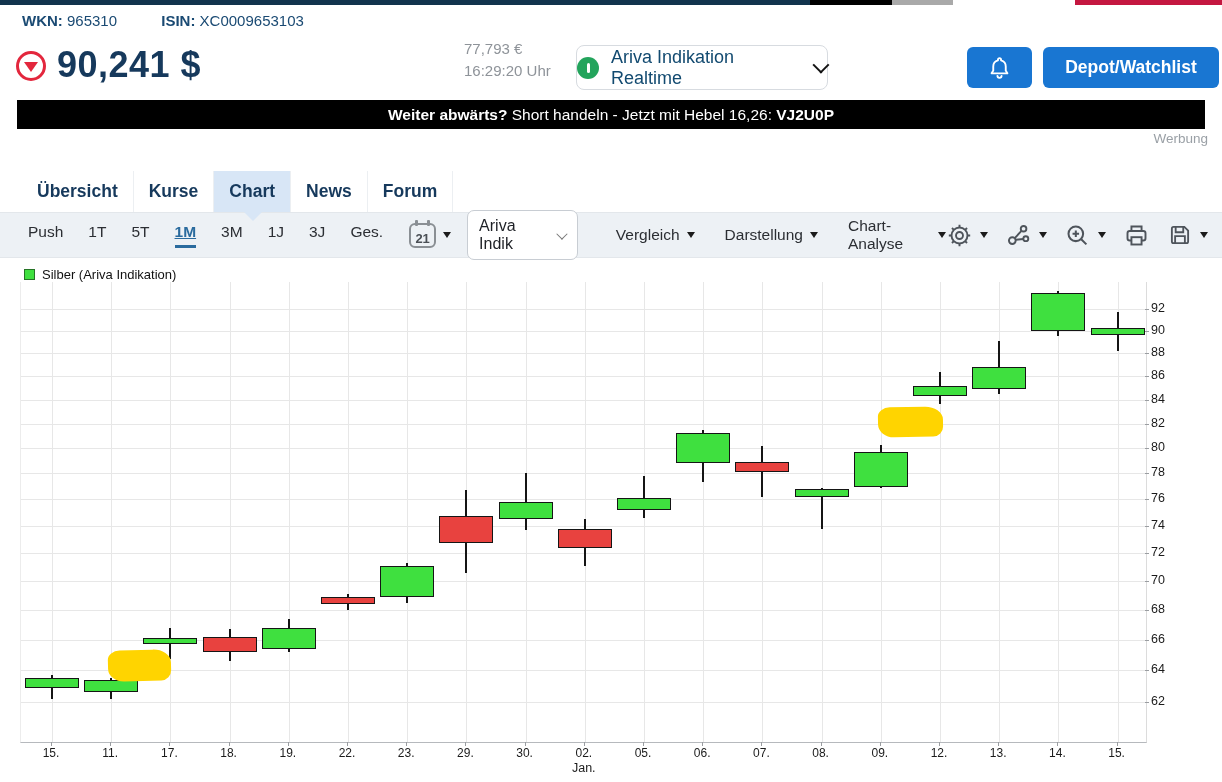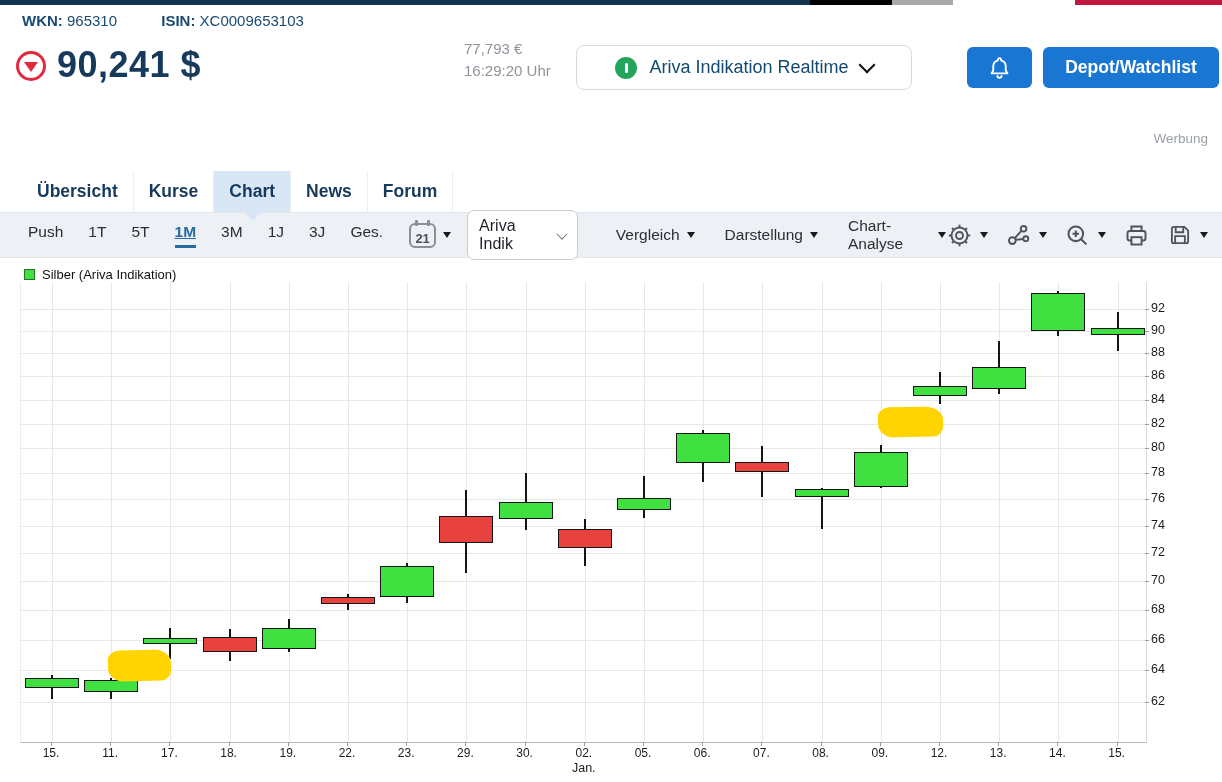--- a/index.html
+++ b/index.html
@@ -14,21 +14,21 @@
   .wkn-row .isin{margin-left:40px;}
   .price-circle{position:absolute;left:16px;top:51px;width:30px;height:30px;border:3px solid #e3273d;
     border-radius:50%;box-sizing:border-box;background:#fff;}
   .price-circle .tri{position:absolute;left:5px;top:8px;width:0;height:0;
     border-left:7px solid transparent;border-right:7px solid transparent;border-top:10px solid #e3273d;}
   .price{position:absolute;left:57px;top:44px;font-size:36px;font-weight:bold;color:#16395c;letter-spacing:.5px;}
   .change{position:absolute;left:210px;top:53px;font-size:27px;color:#e2334d;}
   .change span{margin-right:14px;}
   .eur{position:absolute;left:464px;top:40px;font-size:15px;color:#8e9399;}
   .time{position:absolute;left:464px;top:62px;font-size:15px;color:#8e9399;}
-  .rt-btn{position:absolute;left:576px;top:45px;width:336px;height:45px;background:#fff;border:1px solid #d7dbe0;
+  .rt-btn{position:absolute;left:576px;top:45px;width:252px;height:45px;background:#fff;border:1px solid #d7dbe0;
     border-radius:8px;display:flex;align-items:center;justify-content:center;gap:12px;box-sizing:border-box;cursor:pointer;}
   .rt-dot{width:22px;height:22px;border-radius:50%;position:relative;flex:0 0 auto;}
   .rt-dot::after{content:"";position:absolute;left:9.5px;top:6px;width:3px;height:10px;background:#fff;border-radius:2px;}
   .rt-label{font-size:18px;color:#124a70;}
   .chev{display:inline-block;width:10px;height:10px;border-right:2.5px solid #111;border-bottom:2.5px solid #111;
     transform:rotate(45deg);margin-top:-6px;}
   .bell-btn{position:absolute;left:967px;top:47px;width:65px;height:41px;background:#1976d2;border:none;border-radius:6px;
     display:flex;align-items:center;justify-content:center;cursor:pointer;}
   .depot-btn{position:absolute;left:1043px;top:47px;width:176px;height:41px;background:#1976d2;border:none;border-radius:6px;
     color:#fff;font-size:17.5px;font-weight:bold;font-family:"Liberation Sans",sans-serif;cursor:pointer;}
@@ -112,20 +112,23 @@
   </div>
 
   <button class="bell-btn">
     <svg viewBox="0 0 24 24" width="25" height="25">
       <path d="M12 3a1.5 1.5 0 0 1 1.5 1.5v.7A6 6 0 0 1 18 11v4l1.6 2.6h-15.2L6 15v-4a6 6 0 0 1 4.5-5.8v-.7A1.5 1.5 0 0 1 12 3z" fill="none" stroke="#fff" stroke-width="1.8" stroke-linejoin="round"></path>
       <path d="M10 20a2 2 0 0 0 4 0" fill="none" stroke="#fff" stroke-width="1.8" stroke-linecap="round"></path>
     </svg>
   </button>
   <button class="depot-btn">Depot/Watchlist</button>
 
+  <div class="banner">
+    <b>Weiter abwärts?</b><span> Short handeln - Jetzt mit Hebel 16,26: </span><b>VJ2U0P</b>
+  </div>
   <div class="werbung">Werbung</div>
 
   <div class="tab-bar">
       <div class="tab">Übersicht</div>
       <div class="tab">Kurse</div>
       <div class="tab active">Chart</div>
       <div class="tab">News</div>
       <div class="tab">Forum</div>
     </div>
   <div class="notch" style="left: 243.5px;"></div>

